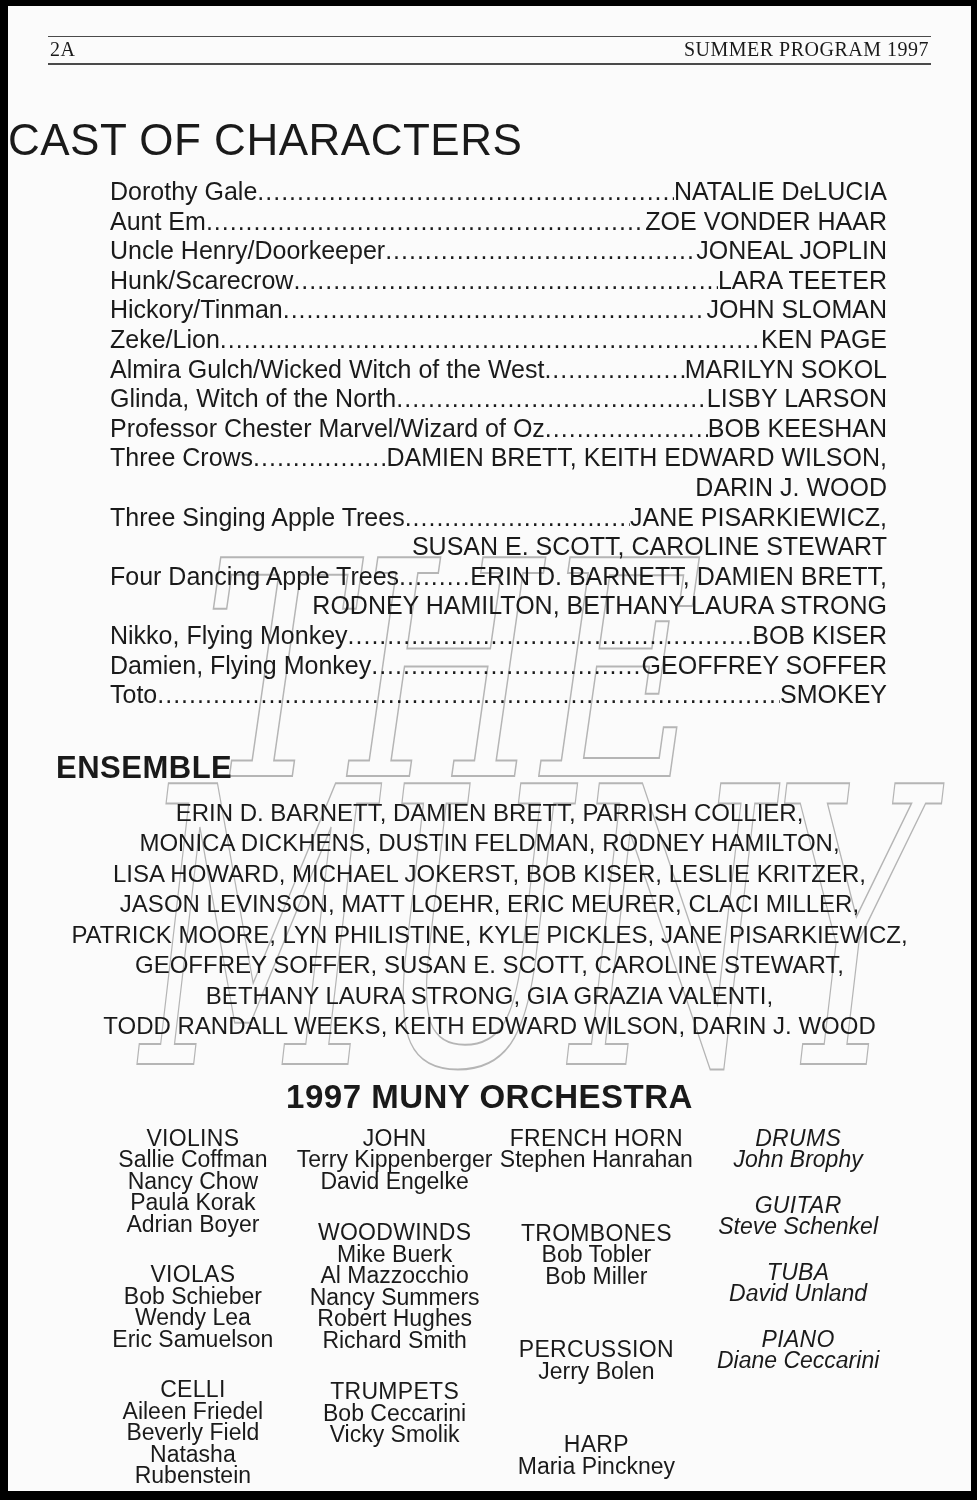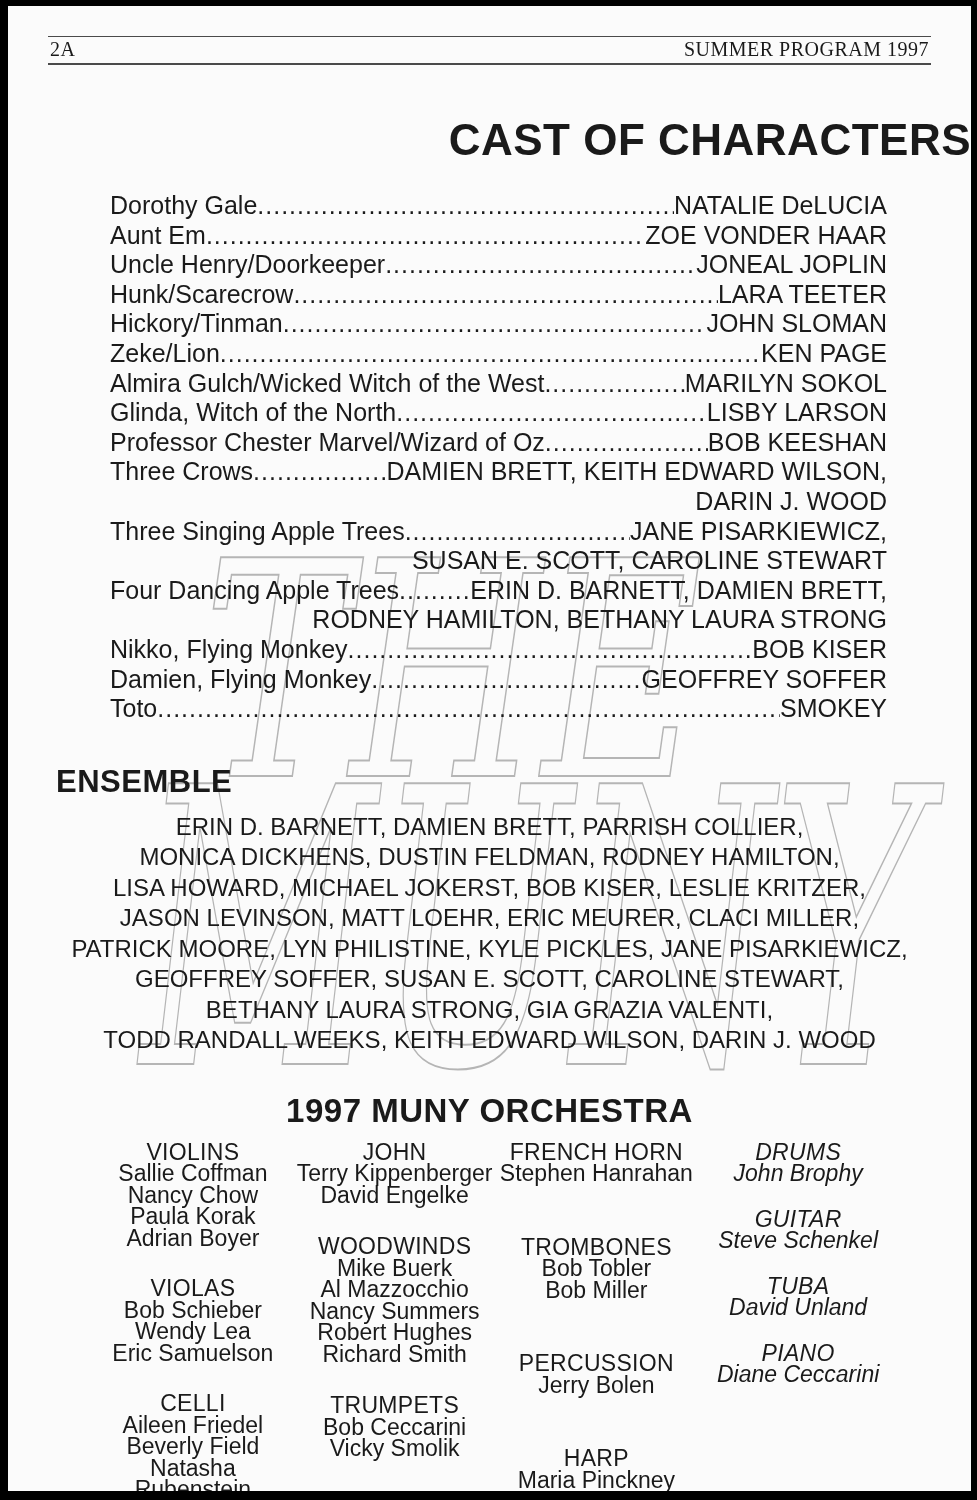--- a/index.html
+++ b/index.html
@@ -31,28 +31,28 @@
   .pg-header-row{
     display:flex;justify-content:space-between;align-items:baseline;
     font-family:"Liberation Serif", serif;
     font-size:20px;letter-spacing:.5px;
     padding:1px 2px 2px 2px;
   }
   .rule-bottom{border-top:2px solid var(--rule);}
 
   
   .cast-title{
-    text-align:right;
-    font-size:44px;font-weight:bold;
+    text-align:left;
+    font-size:44px;font-weight:normal;
     letter-spacing:.5px;
     margin-top:50px;
   }
 
   
-  .cast-list{margin:26px 84px 0 102px;font-size:25px;}
+  .cast-list{margin:12px 84px 0 102px;font-size:25px;}
   .cast-row{display:flex;align-items:baseline;line-height:29.6px;}
   .role,.performer{white-space:nowrap;flex:0 0 auto;}
   .dots{flex:1 1 auto;overflow:hidden;white-space:nowrap;min-width:6px;letter-spacing:1px;}
   .dots::after{content:"......................................................................................................................................................................";}
   .cast-cont{text-align:right;line-height:29.6px;white-space:nowrap;}
 
   
   .ensemble-title{
     text-align:left;font-size:31px;font-weight:bold;
     margin-top:40px;letter-spacing:.5px;padding-left:48px;

